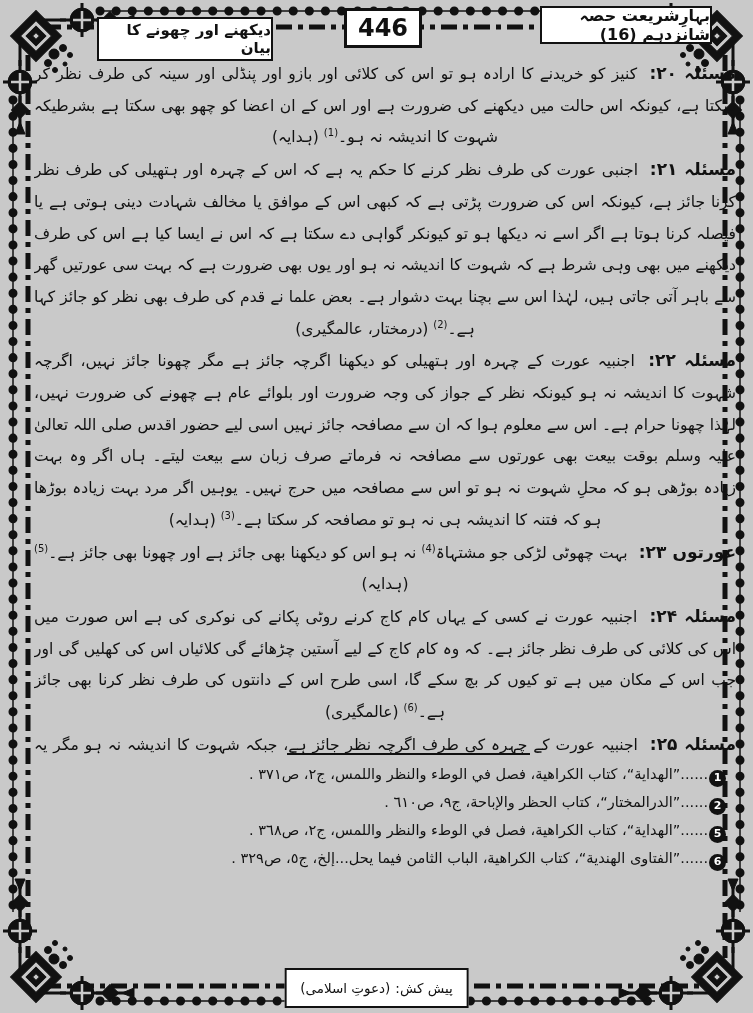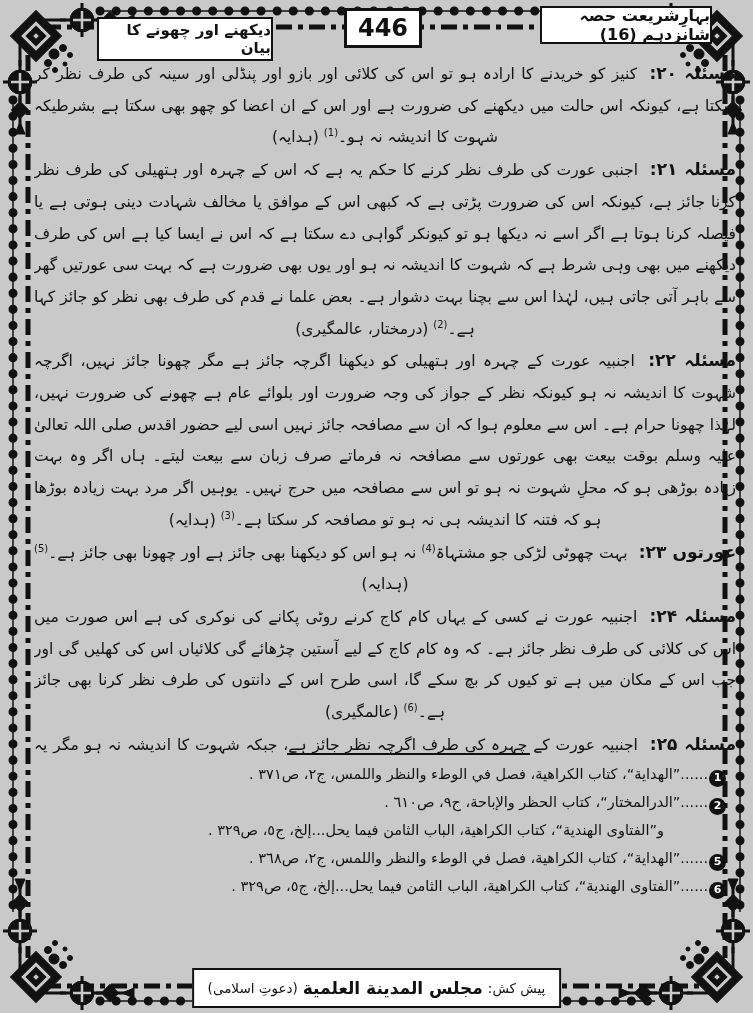--- a/index.html
+++ b/index.html
@@ -115,24 +115,22 @@
       <p class="para cent"><span class="label">عورتوں ۲۳:</span> بہت چھوٹی لڑکی جو مشتہاۃ<sup class="ref">(4)</sup> نہ ہو اس کو دیکھنا بھی جائز ہے اور چھونا بھی جائز ہے۔<sup class="ref">(5)</sup><span class="cite"> (ہدایہ)</span></p>
       <p class="para cent"><span class="label">مسئلہ ۲۴:</span> اجنبیہ عورت نے کسی کے یہاں کام کاج کرنے روٹی پکانے کی نوکری کی ہے اس صورت میں اس کی کلائی کی طرف نظر جائز ہے۔ کہ وہ کام کاج کے لیے آستین چڑھائے گی کلائیاں اس کی کھلیں گی اور جب اس کے مکان میں ہے تو کیوں کر بچ سکے گا، اسی طرح اس کے دانتوں کی طرف نظر کرنا بھی جائز ہے۔<sup class="ref">(6)</sup><span class="cite"> (عالمگیری)</span></p>
       <p class="para"><span class="label">مسئلہ ۲۵:</span> اجنبیہ عورت کے چہرہ کی طرف اگرچہ نظر جائز ہے، جبکہ شہوت کا اندیشہ نہ ہو مگر یہ زمانہ فتنہ کا ہے اس زمانے میں ویسے لوگ کہاں جیسے اگلے زمانہ میں تھے، لہٰذا اس زمانہ میں اس کو دیکھنے کی ممانعت کی جائے گی مگر گواہ و قاضی کے لیے</p>
     </div>
 
   <div class="fnsep"></div>
 
   <div class="footnotes" id="footnotes">
       <p class="fnrow"><span class="fncirc">1</span><span>......”الهداية“، كتاب الكراهية، فصل في الوطء والنظر واللمس، ج٢، ص٣٧١ .</span></p>
       <p class="fnrow"><span class="fncirc">2</span><span>......”الدرالمختار“، كتاب الحظر والإباحة، ج٩، ص٦١٠ .</span></p>
-      <p class="fnrow cont"><span>و”الفتاوى الهندية“، كتاب الكراهية، الباب الثامن فيما يحل...إلخ، ج٥، ص٣٢٩ .</span></p>
       <p class="fnrow"><span class="fncirc">5</span><span>......”الهداية“، كتاب الكراهية، فصل في الوطء والنظر واللمس، ج٢، ص٣٦٨ .</span></p>
       <p class="fnrow"><span class="fncirc">6</span><span>......”الفتاوى الهندية“، كتاب الكراهية، الباب الثامن فيما يحل...إلخ، ج٥، ص٣٢٩ .</span></p>
     </div>
 
   <div class="footer-box">
     <span>پیش کش:</span>
-    <span class="pub-name">مجلس المدینة العلمیة</span>
     <span>(دعوتِ اسلامی)</span>
   </div>
 
 </div>
 
 </body></html>

